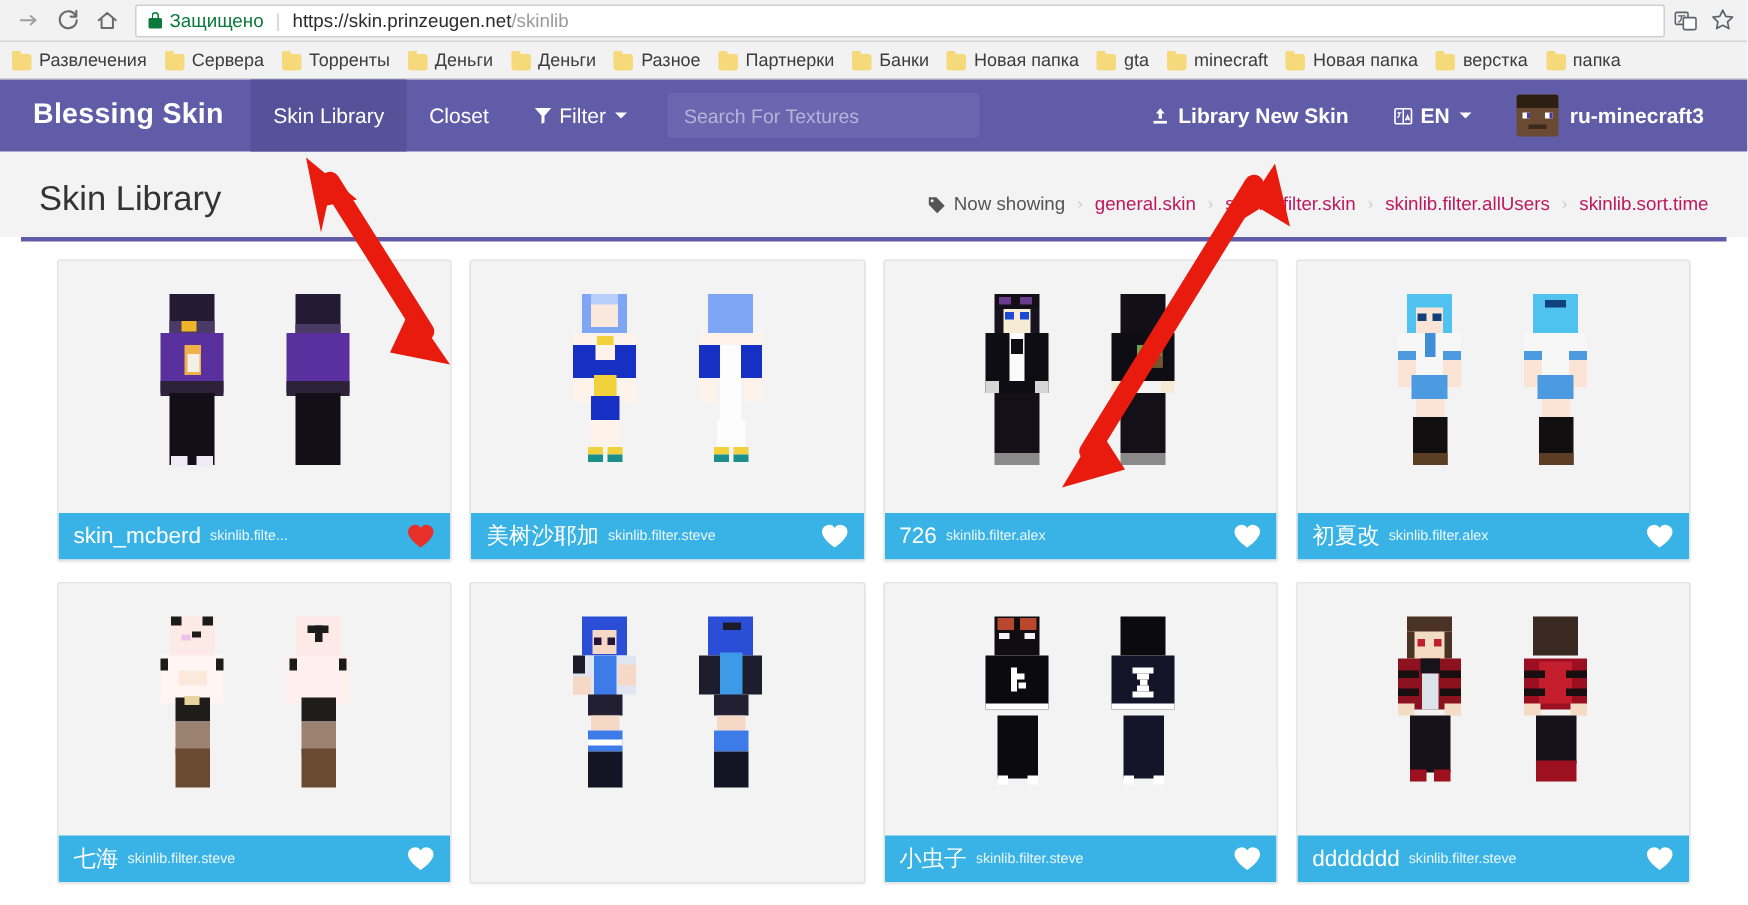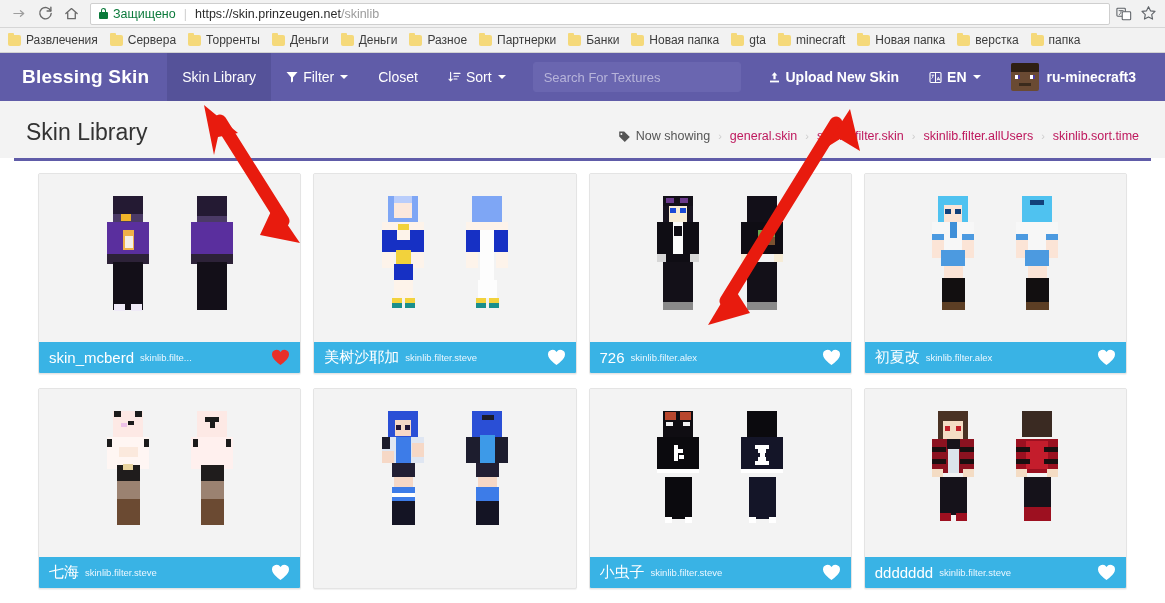--- a/index.html
+++ b/index.html
@@ -71,21 +71,21 @@
     height: 25px;
     background: #f2f2f2;
     border-bottom: 1px solid #d2d2d2;
     display: flex;
     align-items: center;
     padding: 0 2px;
     overflow: hidden;
     white-space: nowrap;
   }
   .bm {
-    display: flex; align-items: center;
+    display: flex; align-items: flex-end;
     padding: 2px 6px;
     font-size: 12px;
     color: #3c3c3c;
     flex: 0 0 auto;
     border-radius: 2px;
   }
   .bm .folder {
     width: 13px; height: 11px;
     background: #f5d97a;
     border-radius: 1px 2px 2px 2px;
@@ -378,55 +378,45 @@
 
 <div class="app">
 
   <div class="navbar">
     <div class="brand">Blessing Skin</div>
     <div class="nav-links">
       <div class="nav-item active">
         <span>Skin Library</span>
       </div>
       <div class="nav-item">
+        <span>Closet</span>
+      </div>
+      <div class="nav-item">
         <span class="ico">
           <svg width="12" height="12" viewBox="0 0 12 12">
               <path d="M0.5 1h11L7 6.2v4.4L5 11.6V6.2z" fill="#ffffff"></path>
             </svg>
         </span>
         <span>Filter</span>
-        <span class="caret"></span>
-      </div>
-      <div class="nav-item">
-        <span>Closet</span>
-      </div>
-      <div class="nav-item">
-        <span class="ico">
-          <svg width="13" height="13" viewBox="0 0 13 13">
-              <path d="M2.6 1.4v8.2M1 8.2l1.6 1.8L4.2 8.2" fill="none" stroke="#fff" stroke-width="1.1" stroke-linecap="round" stroke-linejoin="round"></path>
-              <path d="M6 2.4h6M6 5.2h4.5M6 8h3" stroke="#fff" stroke-width="1.1" stroke-linecap="round"></path>
-            </svg>
-        </span>
-        <span>Sort</span>
         <span class="caret"></span>
       </div>
       <div class="search-wrap">
         <input class="search-input" type="text" placeholder="Search For Textures" style="">
       </div>
     </div>
 
     <div class="nav-right">
       <div class="nav-item">
         <span class="ico">
           <svg width="13" height="13" viewBox="0 0 13 13">
               <path d="M6.5 1.2L9.4 4.6H7.6v3.6H5.4V4.6H3.6z" fill="#ffffff"></path>
               <rect x="2" y="9.6" width="9" height="1.8" fill="#ffffff"></rect>
             </svg>
         </span>
-        <span>Upload New Skin</span>
+        <span>Library New Skin</span>
       </div>
       <div class="nav-item">
         <span class="ico">
           <svg width="13" height="13" viewBox="0 0 13 13">
               <rect x="1" y="1.5" width="11" height="10" rx="1" fill="none" stroke="#fff" stroke-width="1.1"></rect>
               <path d="M6.5 1.8v9.4" stroke="#fff" stroke-width="1"></path>
               <path d="M2.6 4.2h2.6M3.9 4.2v.9c0 1.2-.6 2-1.3 2.4" fill="none" stroke="#fff" stroke-width=".9"></path>
               <path d="M8 9.4l1.4-3.2L10.8 9.4M8.4 8.4h2" fill="none" stroke="#fff" stroke-width=".9"></path>
             </svg>
         </span>

